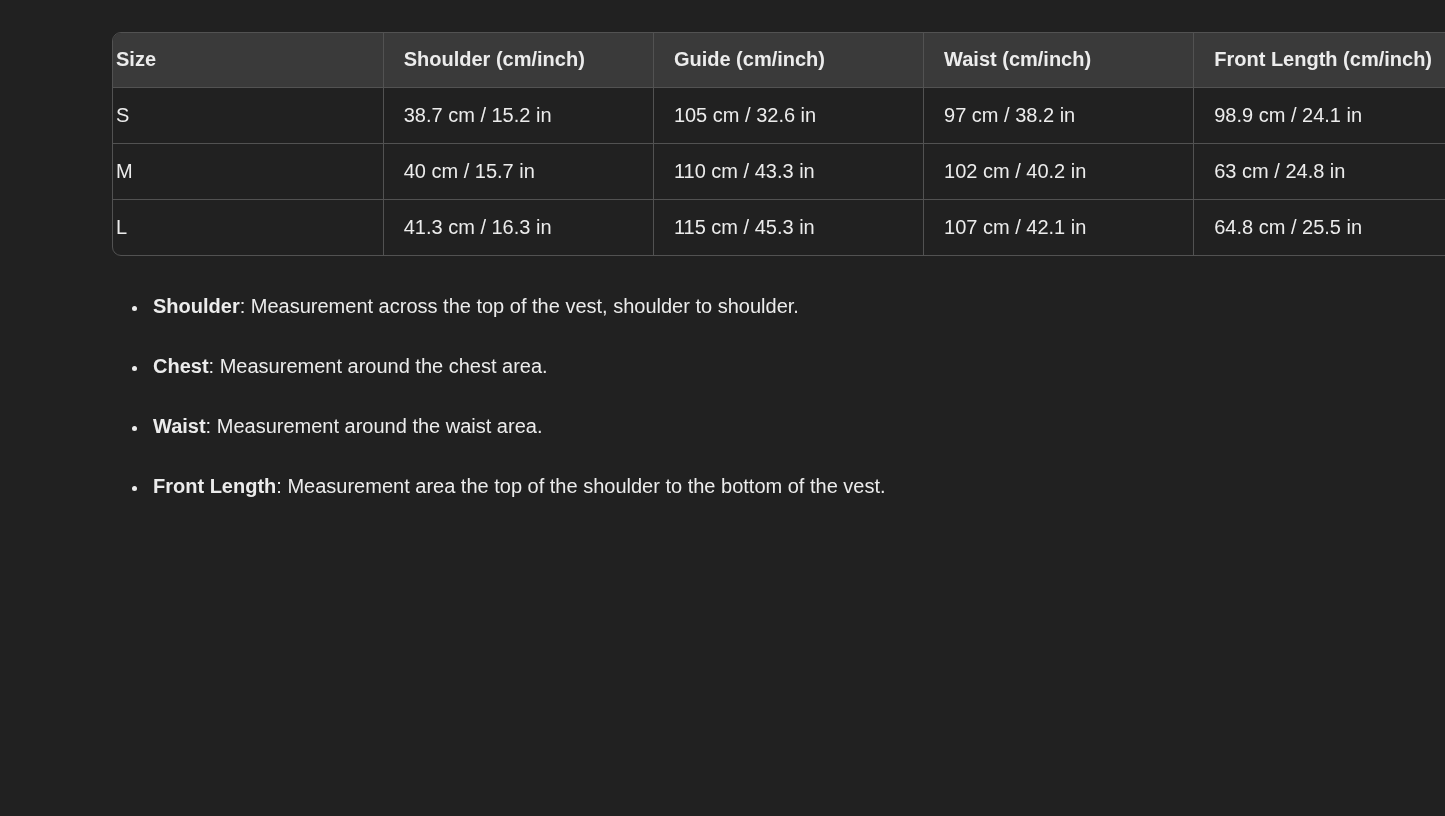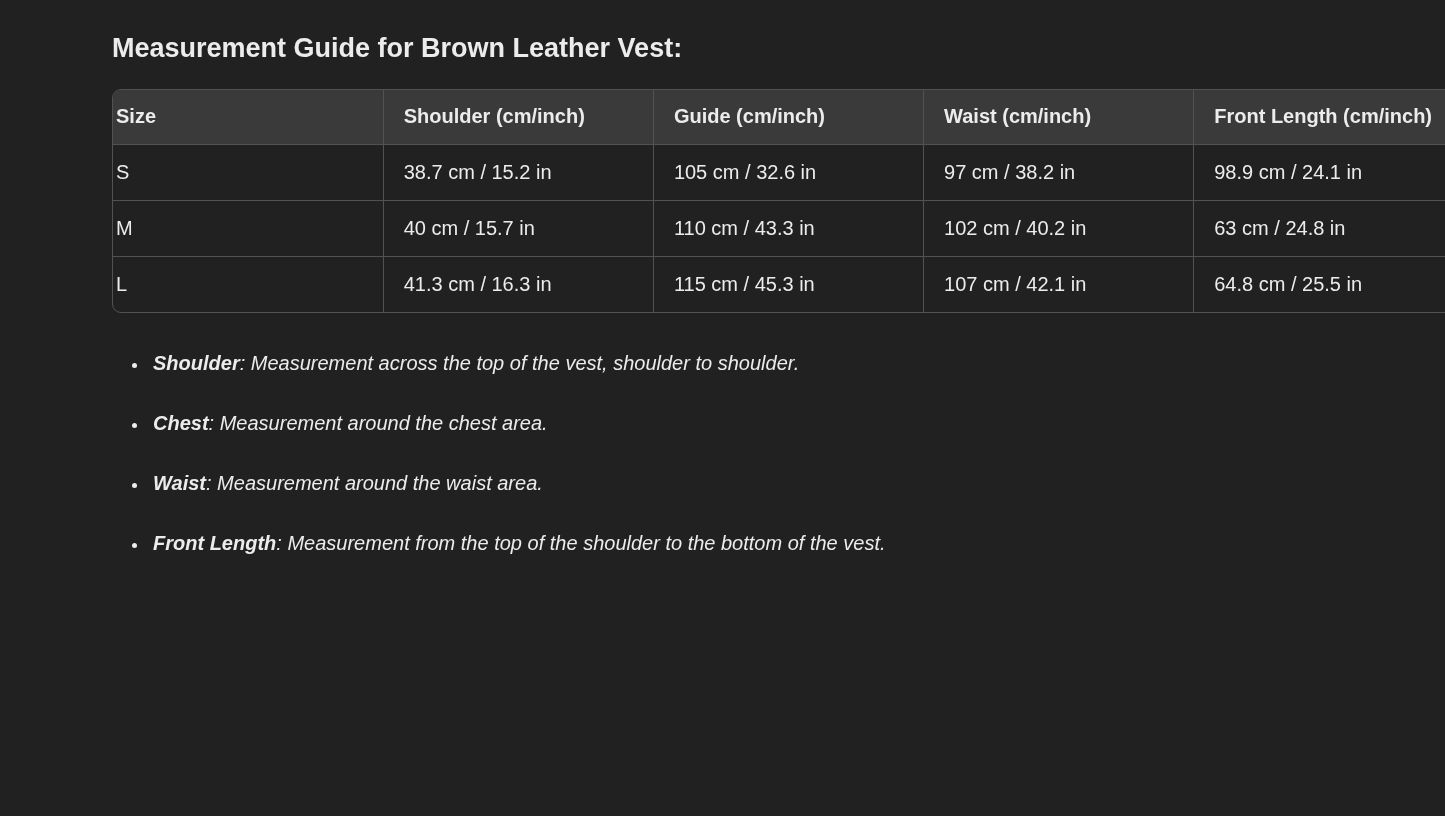--- a/index.html
+++ b/index.html
@@ -76,39 +76,37 @@
   tbody tr:last-child > * { border-bottom: none; }
 
   .key-heading {
     margin-top: 41px;
   }
   .key-list {
     margin: 35px 0 0 0;
     padding: 0 0 0 37px;
     list-style: disc outside;
     font-size: 20px;
-    font-style: italic;
   }
   .key-list li {
     margin-bottom: 29px;
     padding-left: 4px;
     line-height: 31px;
   }
   .key-list li::marker {
     color: var(--text-color);
     font-size: 18px;
   }
   .key-term { font-weight: 700; }
   .key-definition { font-weight: 400; }
 </style>
 </head>
 <body>
 
 <div class="content">
-  <h2 class="section-heading guide-title">Measurement Guide for Brown Leather Vest:</h2>
 
   <div class="table-wrap">
     <table>
       <thead>
         <tr>
             <th class="col-size">Size</th>
             <th>Shoulder (cm/inch)</th>
             <th>Guide (cm/inch)</th>
             <th>Waist (cm/inch)</th>
             <th>Front Length (cm/inch)</th>
@@ -138,15 +136,15 @@
           </tr>
         </tbody>
     </table>
   </div>
 
 
   <ul class="key-list">
       <li><strong class="key-term">Shoulder</strong><span class="key-definition">: Measurement across the top of the vest, shoulder to shoulder.</span></li>
       <li><strong class="key-term">Chest</strong><span class="key-definition">: Measurement around the chest area.</span></li>
       <li><strong class="key-term">Waist</strong><span class="key-definition">: Measurement around the waist area.</span></li>
-      <li><strong class="key-term">Front Length</strong><span class="key-definition">: Measurement from the top of the shoulder to the bottom of the vest.</span></li>
+      <li><strong class="key-term">Front Length</strong><span class="key-definition">: Measurement area the top of the shoulder to the bottom of the vest.</span></li>
     </ul>
 </div>
 
 </body></html>

